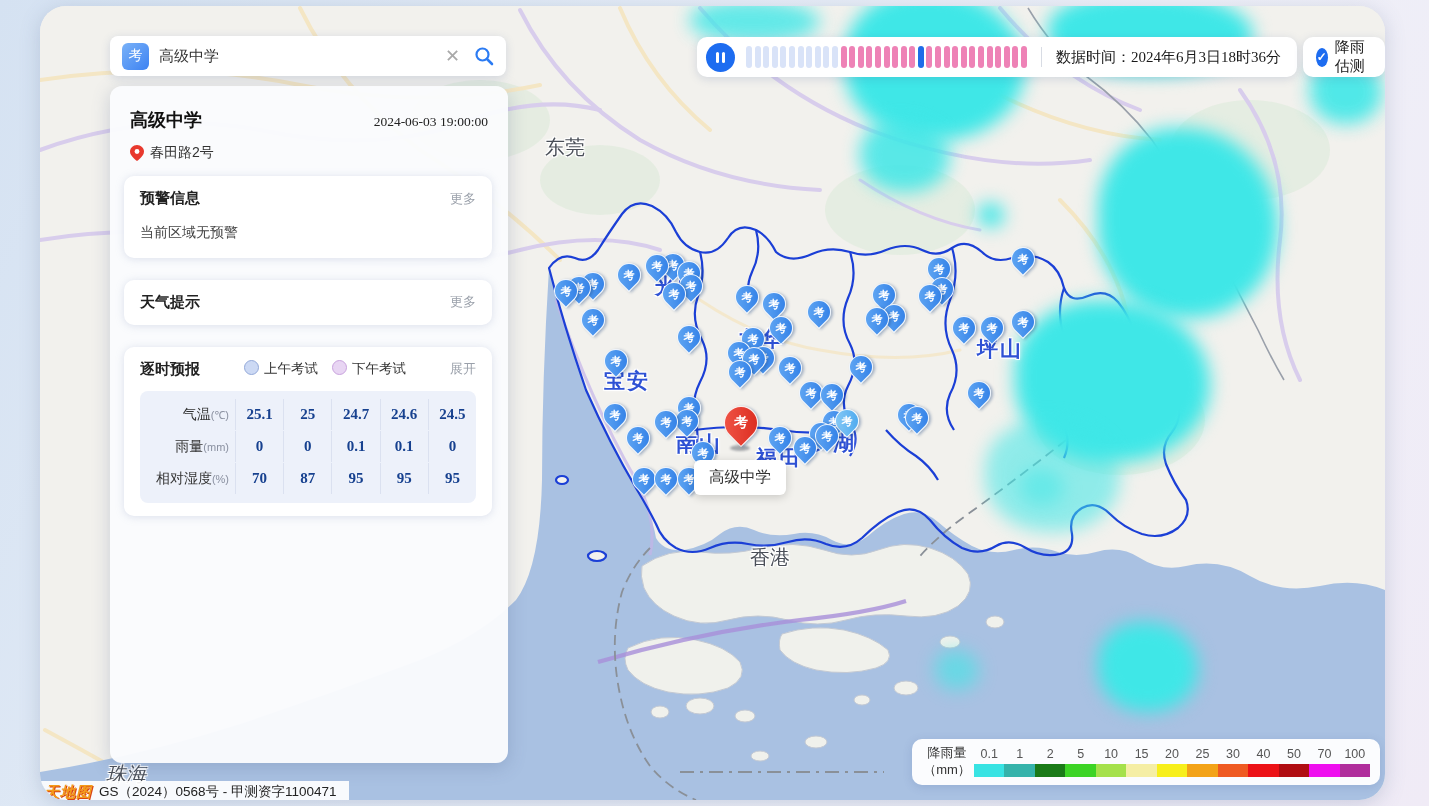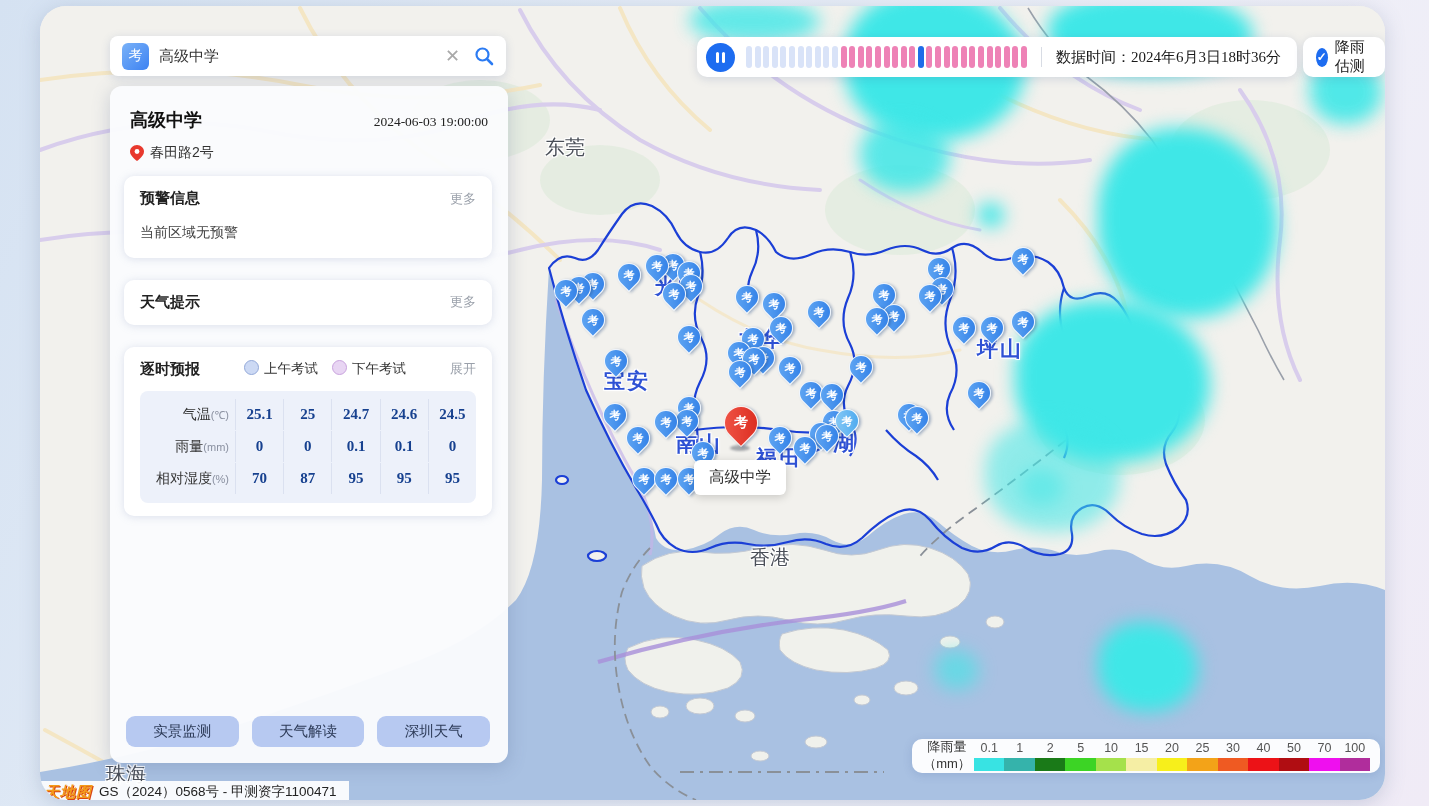--- a/index.html
+++ b/index.html
@@ -78,21 +78,21 @@
   .timeline{display:flex;align-items:center;gap:2.6px;}
   .tseg{width:6px;height:22px;border-radius:3px;cursor:pointer;}
   .tb-divider{width:1px;height:20px;background:#d8dce4;margin:0 14px;}
   .tb-text{font-size:15px;color:#1a1a1a;font-family:"Liberation Serif",serif;}
   .toggle-card{position:absolute;left:1263px;top:31px;height:40px;background:#fff;border-radius:10px;
     box-shadow:0 2px 10px rgba(60,90,150,.18);display:flex;align-items:center;padding:0 13px;gap:7px;z-index:700;cursor:pointer;}
   .check-circle{width:19px;height:19px;border-radius:50%;background:#1d6cf0;color:#fff;font-size:12px;
     font-weight:bold;display:flex;align-items:center;justify-content:center;}
   .toggle-label{font-size:15px;color:#222;}
   
-  .rain-legend{position:absolute;left:872px;top:733px;width:468px;height:34px;background:rgba(255,255,255,.95);
+  .rain-legend{position:absolute;left:872px;top:733px;width:468px;height:46px;background:rgba(255,255,255,.95);
     border-radius:10px;box-shadow:0 2px 10px rgba(60,90,150,.18);display:flex;align-items:center;
     padding:0 10px 0 8px;box-sizing:border-box;z-index:700;}
   .rl-title{width:54px;text-align:center;font-size:13px;color:#333;line-height:1.3;}
   .rl-stops{display:flex;flex:1;}
   .rl-col{flex:1;display:flex;flex-direction:column;align-items:stretch;}
   .rl-col .lab{font-size:12.5px;color:#555;text-align:center;margin-bottom:3px;}
   .rl-col .cell{height:13px;}
   
   .attribution{position:absolute;left:40px;top:781px;height:22px;background:rgba(255,255,255,.92);
     display:flex;align-items:center;padding:0 12px 0 4px;font-size:13.5px;color:#222;z-index:700;}
@@ -214,21 +214,21 @@
       <div class="rain" style="left:1015px;top:300px;width:195px;height:162px"></div>
       <div class="rain" style="left:985px;top:420px;width:135px;height:112px;opacity:.55"></div>
       <div class="rain" style="left:1098px;top:622px;width:100px;height:90px"></div>
       <div class="rain" style="left:935px;top:650px;width:44px;height:40px;opacity:.6"></div>
       <div class="rain" style="left:1020px;top:468px;width:44px;height:38px;opacity:.5"></div>
     </div>
 
     <div id="map-labels">
         <span class="map-label city" style="left: 565px; top: 147px;">东莞</span>
         <span class="map-label city" style="left: 770px; top: 557px;">香港</span>
-        <span class="map-label city" style="left: 126px; top: 774px;">珠海</span>
+        <span class="map-label city" style="left: 126px; top: 774px; font-style: italic;">珠海</span>
         <span class="map-label district" style="left: 678px; top: 286px;">光明</span>
         <span class="map-label district" style="left: 762px; top: 339px;">龙华</span>
         <span class="map-label district" style="left: 627px; top: 381px;">宝安</span>
         <span class="map-label district" style="left: 1000px; top: 349px;">坪山</span>
         <span class="map-label district" style="left: 699px; top: 444px;">南山</span>
         <span class="map-label district" style="left: 779px; top: 458px;">福田</span>
         <span class="map-label district" style="left: 833px; top: 443px;">罗湖</span>
       </div>
     <div id="pins-layer">
         <div class="pin" style="left: 1011px; top: 247px; z-index: 165;">
@@ -472,25 +472,20 @@
             <div class="tlabel">相对湿度<small>(%)</small></div>
             <div class="tval">70</div>
             <div class="tval">87</div>
             <div class="tval">95</div>
             <div class="tval">95</div>
             <div class="tval">95</div>
           </div>
         </div>
     </div>
 
-    <div class="panel-buttons" id="panel-buttons">
-        <button class="pbtn">实景监测</button>
-        <button class="pbtn">天气解读</button>
-        <button class="pbtn">深圳天气</button>
-      </div>
   </div>
 
   <div class="topbar">
     <button class="pause-btn">
         <span></span>
         <span></span>
       </button>
     <div class="timeline" id="timeline">
         <span class="tseg" style="background: rgb(217, 227, 248);"></span>
         <span class="tseg" style="background: rgb(217, 227, 248);"></span>

